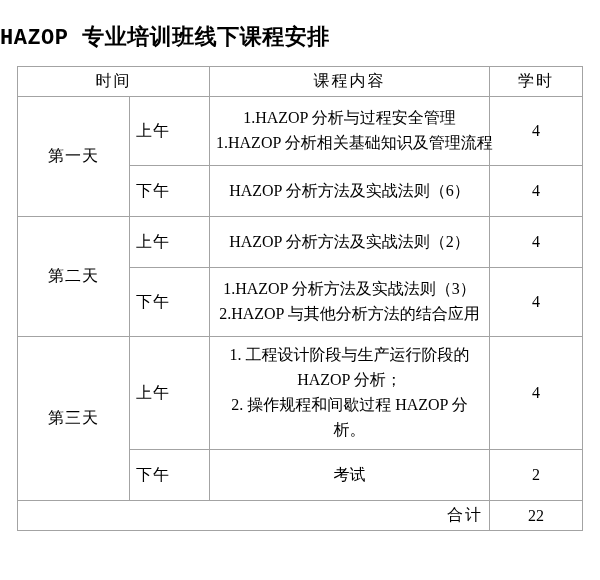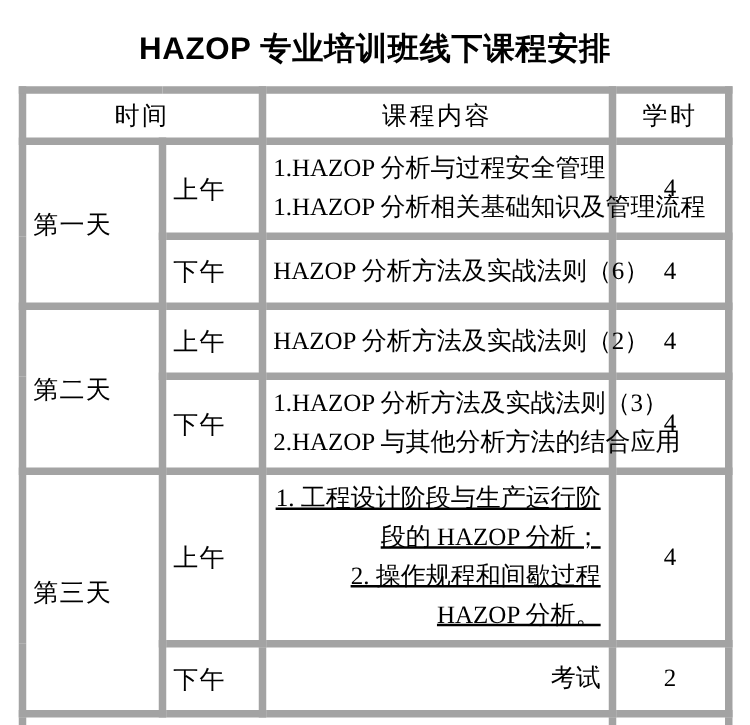--- a/index.html
+++ b/index.html
@@ -15,70 +15,69 @@
     overflow: hidden;
   }
   .page {
     width: 600px;
     height: 580px;
     box-sizing: border-box;
     padding: 0;
     position: relative;
   }
   .doc-title {
-    text-align: center;
-    font-size: 25px;
+    font-size: 22px;
     font-weight: bold;
     letter-spacing: 0.5px;
     margin: 22px 0 14px 0;
-    font-family: Liberation Sans, sans-serif;
+    font-family: Liberation Mono, monospace;
   }
   table.schedule {
     border-collapse: collapse;
     margin: 0 auto;
     width: 565px;
     table-layout: fixed;
   }
   table.schedule td, table.schedule th {
-    border: 6px solid #a3a3a3;
+    border: 1px solid #a3a3a3;
     font-weight: normal;
-    font-size: 20px;
+    font-size: 16px;
     font-family: "Liberation Serif", "DejaVu Serif", serif;
     padding: 4px 6px;
     vertical-align: middle;
   }
   .col-day   { width: 112px; }
   .col-half  { width: 80px; }
   .col-body  { width: 280px; }
   .col-hours { width: 93px; }
 
   .head-cell {
     text-align: center;
     font-size: 15px;
     padding: 9px 4px;
     letter-spacing: 2px;
   }
-  .lft { text-align: right; padding-left: 10px; }
+  .lft { text-align: center; padding-left: 10px; }
   .day-cell {
-    text-align: left;
+    text-align: center;
     letter-spacing: 1px;
   }
   .half-cell {
     text-align: left;
     letter-spacing: 1px;
   }
   .hours-cell {
     text-align: center;
     font-size: 15px;
   }
   .content-line {
     line-height: 1.55;
     white-space: nowrap;
   }
-  .content-line.wrap { white-space: normal; text-decoration: underline; }
+  .content-line.wrap { white-space: normal; }
   .row-tall td { height: 60px; }
   .row-mid td  { height: 42px; }
   .row-xl td   { height: 104px; }
   .total-cell {
     text-align: right;
     letter-spacing: 2px;
     font-size: 15px;
     padding: 9px 4px;
   }
 </style>

